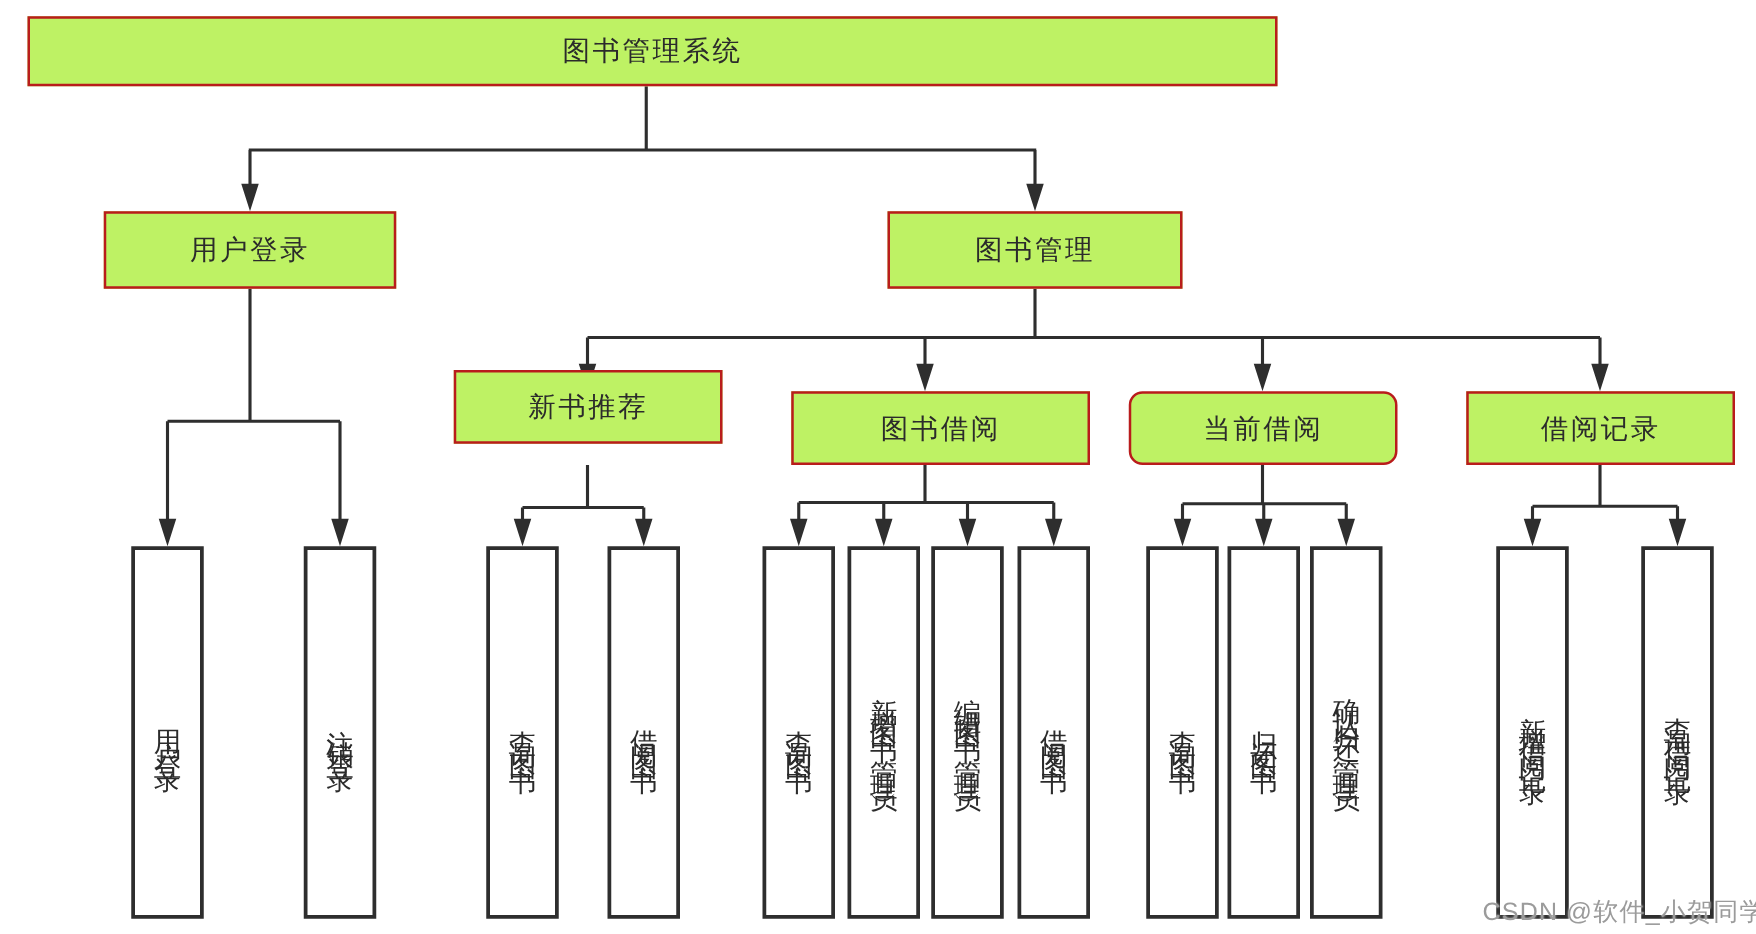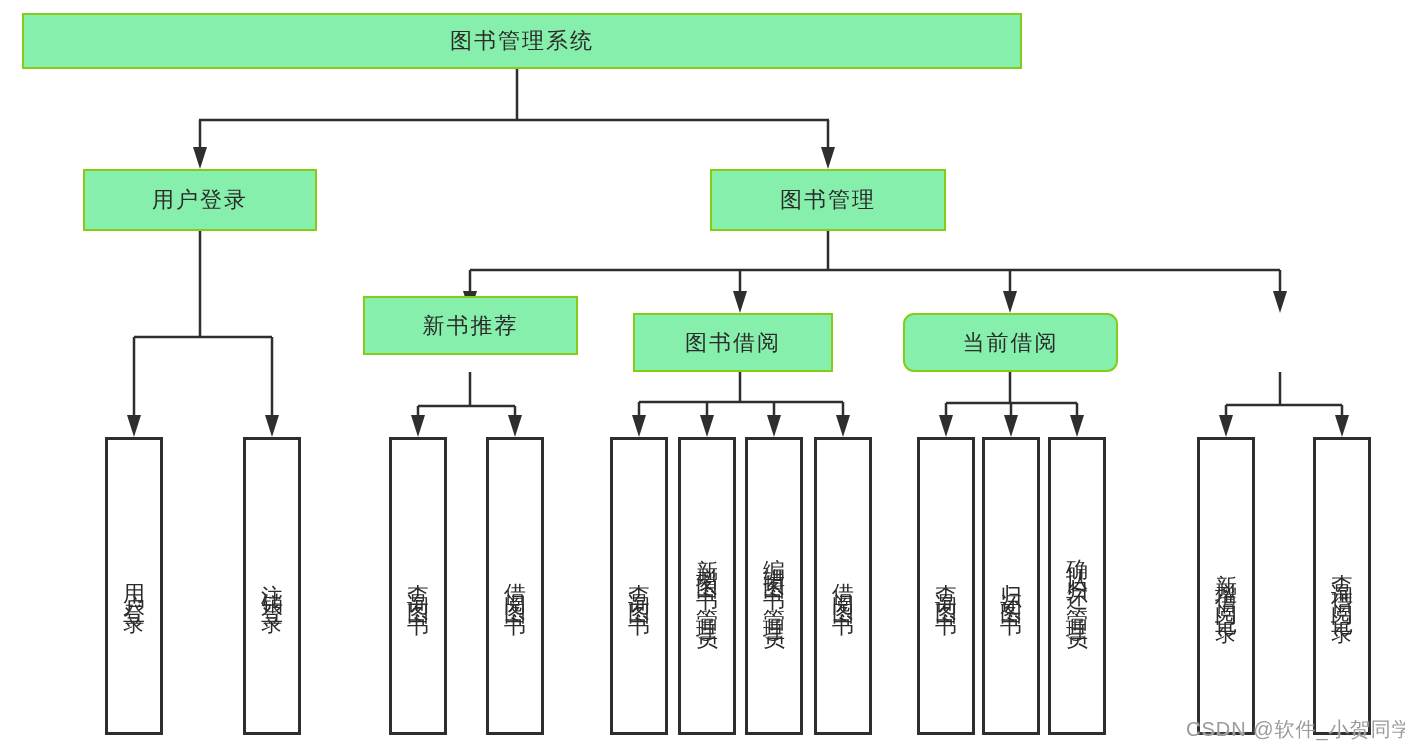--- a/index.html
+++ b/index.html
@@ -11,22 +11,22 @@
     font-family: "Liberation Sans", sans-serif;
     overflow: hidden;
   }
   .connectors {
     position: absolute;
     left: 0; top: 0;
     width: 1405px; height: 747px;
   }
   .hbox {
     position: absolute;
-    border: 2px solid #84cc16;
-    background: #86efac;
+    border: 2px solid #b91c1c;
+    background: #bef264;
     display: flex;
     align-items: center;
     justify-content: center;
     font-size: 22px;
     color: #2b2b2b;
     letter-spacing: 2px;
     box-sizing: border-box;
   }
   .vbox {
     position: absolute;
@@ -89,25 +89,28 @@
   <div class="hbox" style="left:83px; top:169px; width:234px; height:62px;">
     <span>用户登录</span>
   </div>
   <div class="hbox" style="left:710px; top:169px; width:236px; height:62px;text-align:right;">
     <span>图书管理</span>
   </div>
 
   <div class="hbox" style="left:363px; top:296px; width:215px; height:59px;">
     <span>新书推荐</span>
   </div>
-  <div class="hbox" style="left:633px; top:313px; width:200px; height:59px;">
+  <div class="hbox" style="left:633px; top:313px; width:239px; height:59px;">
     <span>图书借阅</span>
   </div>
   <div class="hbox" style="left:903px; top:313px; width:215px; height:59px;border-radius:11px;">
     <span>当前借阅</span>
+  </div>
+  <div class="hbox" style="left:1173px; top:313px; width:215px; height:59px;">
+    <span>借阅记录</span>
   </div>
 
   <div class="vbox" style="left:105px;">
     <span class="vtext">用户登录</span>
   </div>
   <div class="vbox" style="left:243px;">
     <span class="vtext">注销登录</span>
   </div>
 
   <div class="vbox" style="left:389px;">

